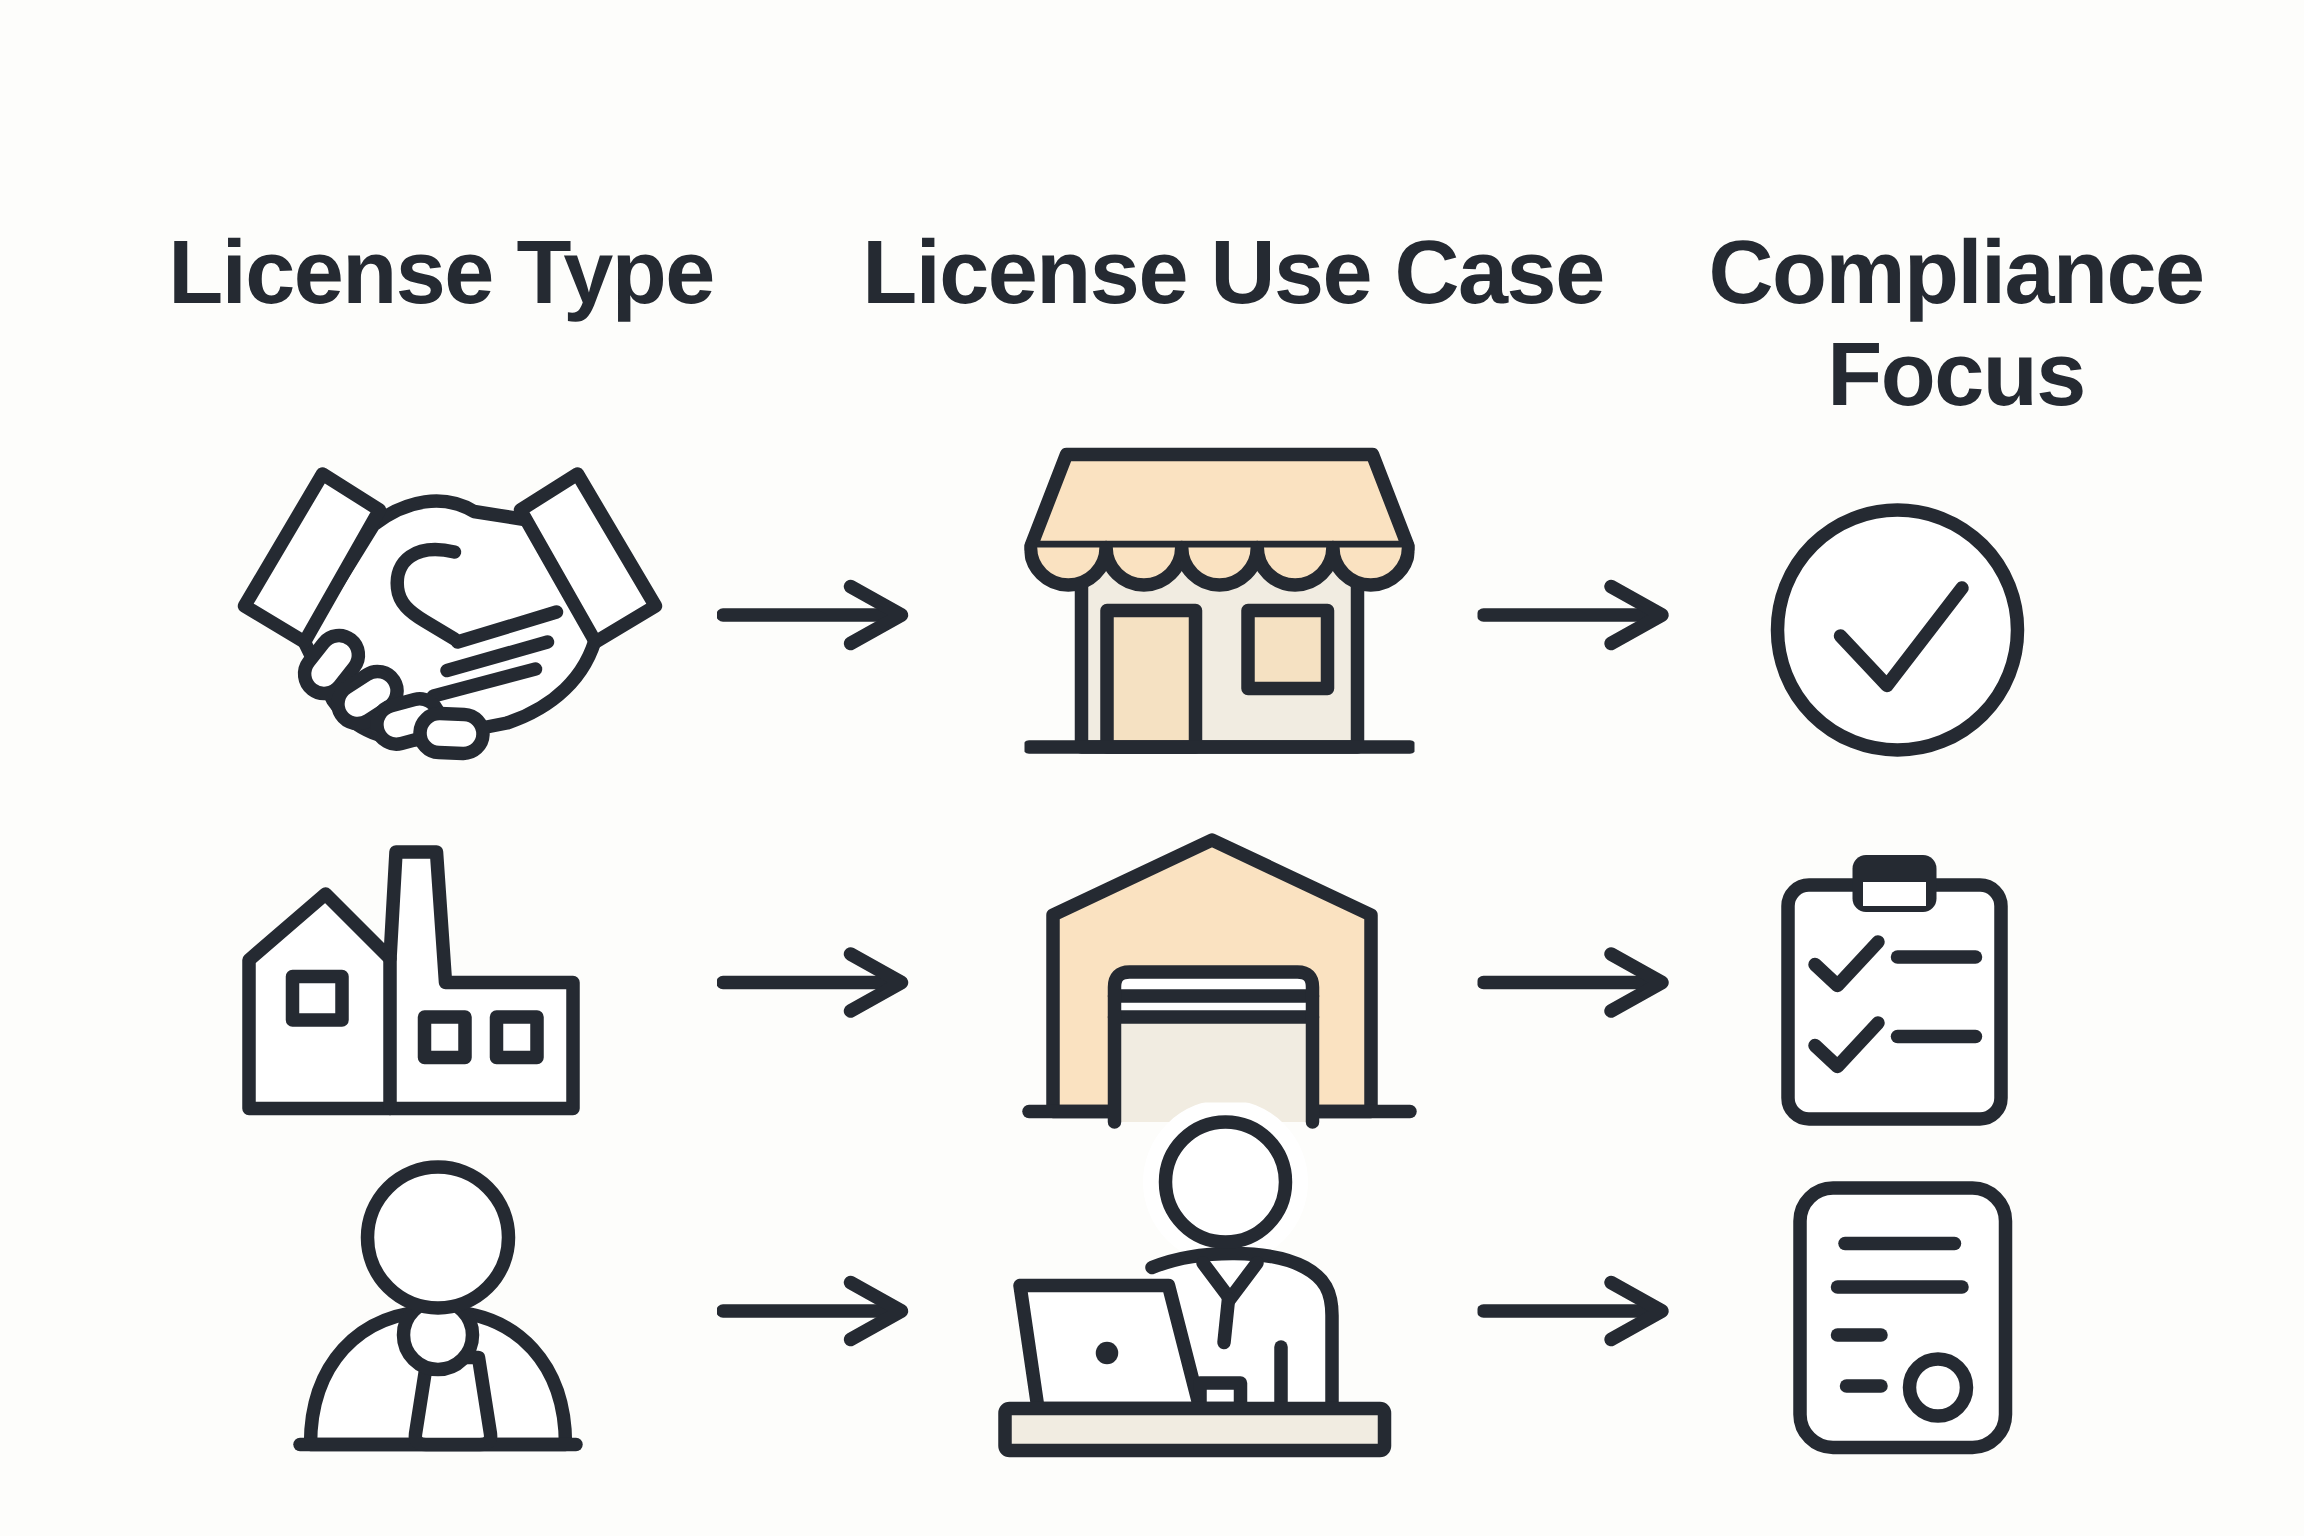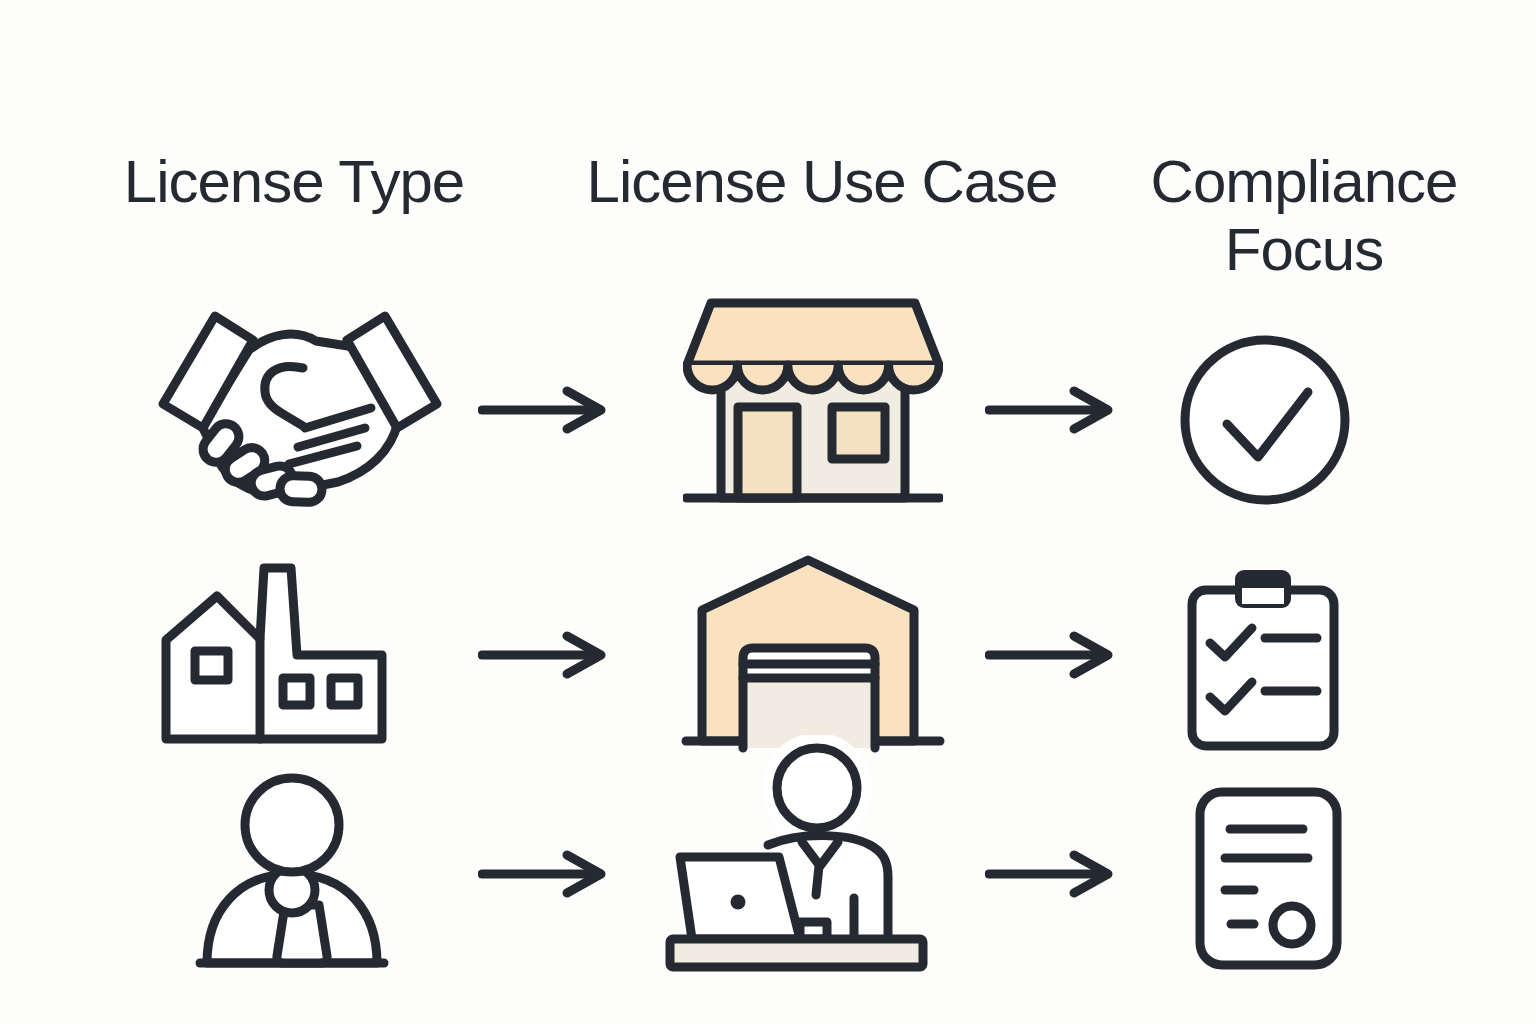--- a/index.html
+++ b/index.html
@@ -2,21 +2,21 @@
 <html style="--ink: #252a32; --peach: #fae2c1; --cream: #f1ece1; --beige: #f5e1c2; --paper: #fdfdfb;"><head>
 <meta charset="utf-8">
 <style>
   :root{
     --ink:#252a32; --peach:#fae2c1; --cream:#f1ece1; --beige:#f5e1c2; --paper:#fdfdfb;
   }
   html,body{margin:0;padding:0;background:#fff;}
   .stage{position:relative;width:1536px;height:1024px;background:var(--paper);overflow:hidden;
          font-family:"Liberation Sans",sans-serif;}
   .hdr{position:absolute;top:148px;transform:translateX(-50%);
-       font-weight:400;font-size:60px;line-height:1.13;letter-spacing:-1px;
+       font-weight:700;font-size:60px;line-height:1.13;letter-spacing:-1px;
        color:var(--ink);white-space:nowrap;text-align:center;}
   .hdr.wrap{white-space:normal;width:360px;}
   .icon{position:absolute;}
   .icon svg{display:block;}
   .s{stroke:var(--ink);fill:none;stroke-width:9;stroke-linecap:round;stroke-linejoin:round;}
   .fw{fill:#ffffff;}
   .fp{fill:var(--peach);}
   .fc{fill:var(--cream);}
   .fb{fill:var(--beige);}
   .fi{fill:var(--ink);stroke:none;}

